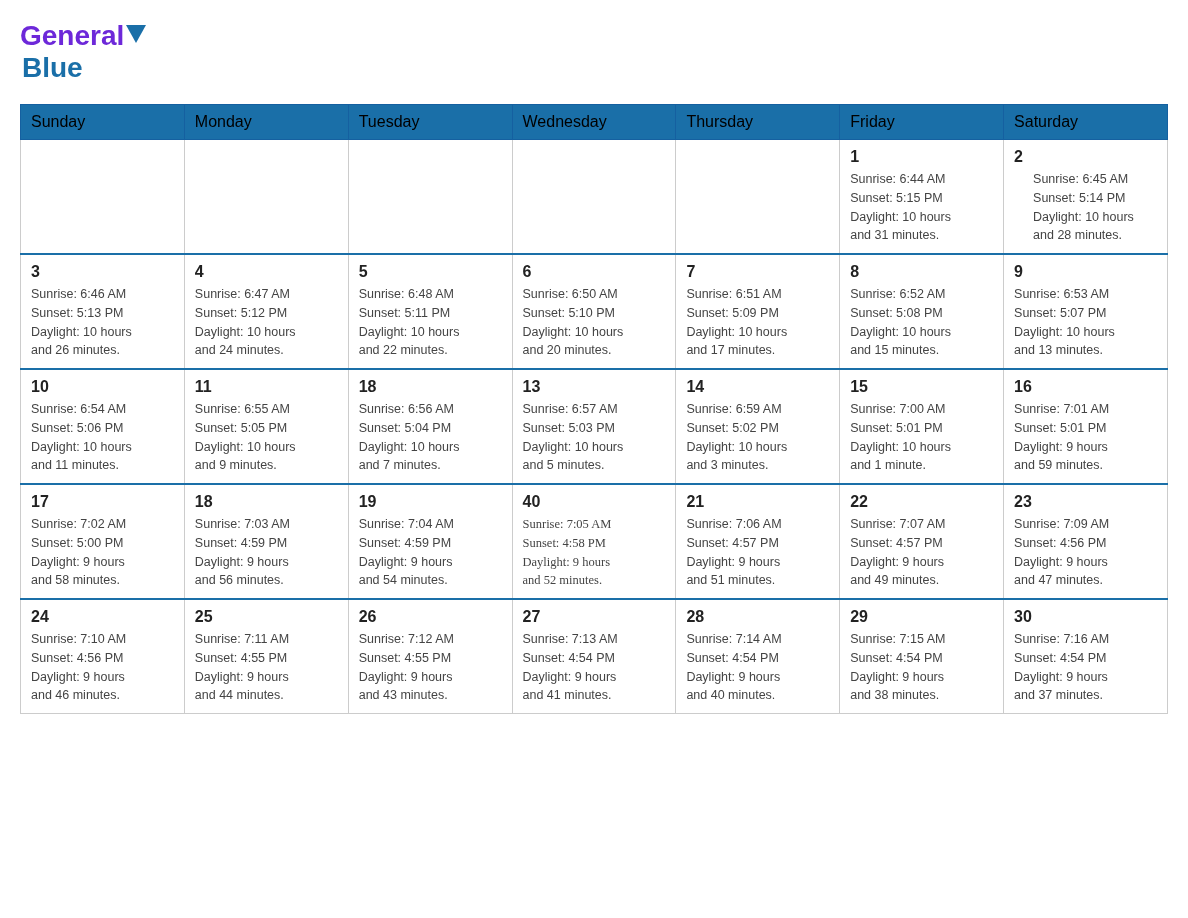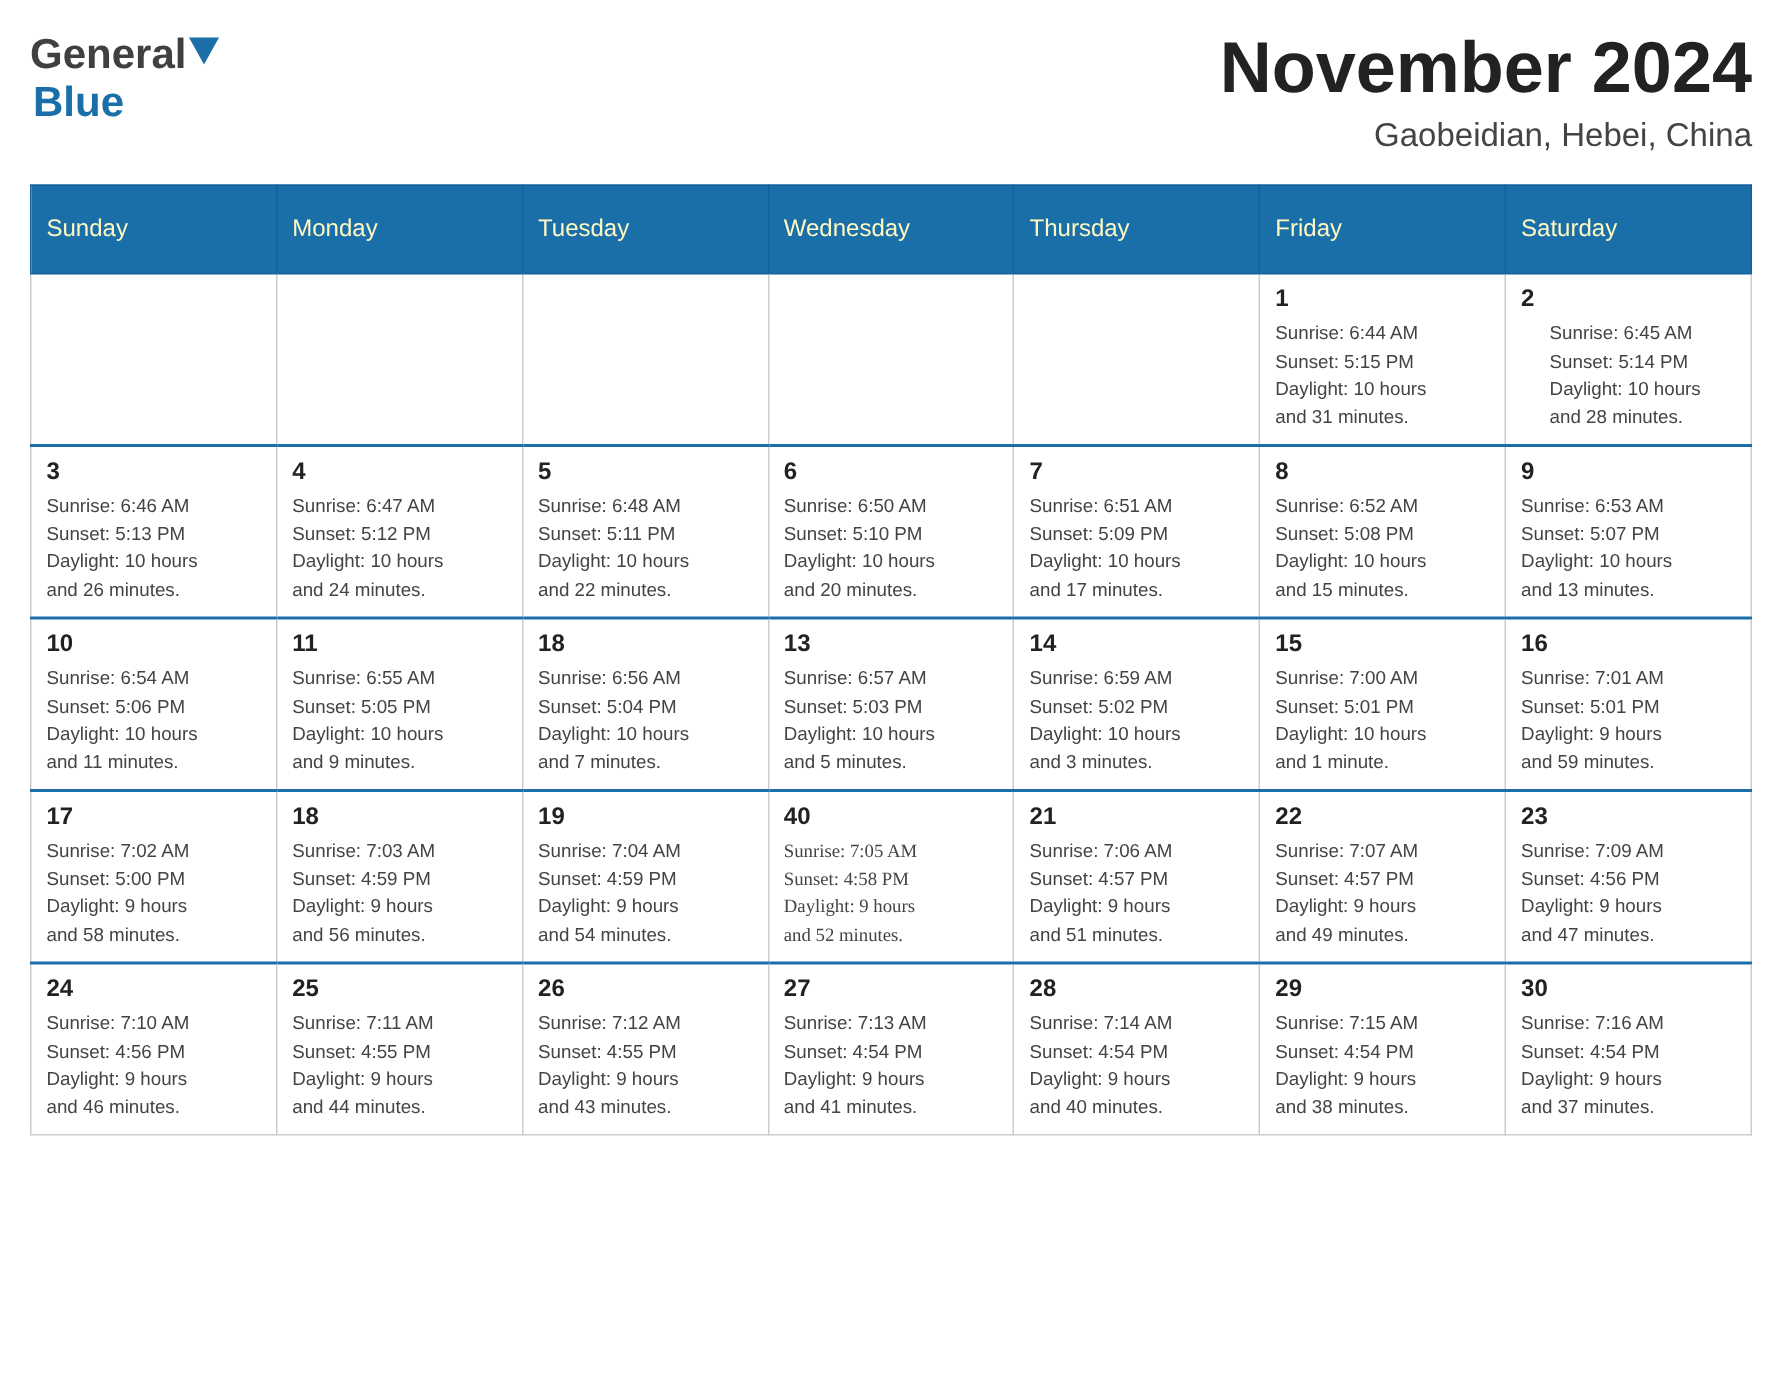--- a/index.html
+++ b/index.html
@@ -12,21 +12,21 @@
     }
     .header {
       display: flex;
       justify-content: space-between;
       align-items: flex-start;
       margin-bottom: 20px;
     }
     .logo-text-general {
       font-size: 28px;
       font-weight: bold;
-      color: #404040;
+      color: #6d28d9;
     }
     .logo-text-blue {
       font-size: 28px;
       font-weight: bold;
       color: #1a6fa8;
     }
     .logo-icon {
       display: inline-block;
       width: 0;
       height: 0;
@@ -51,22 +51,22 @@
       color: #444;
       margin-top: 4px;
     }
     .calendar-table {
       width: 100%;
       border-collapse: collapse;
       border: 1px solid #aaa;
     }
     .calendar-table th {
       background-color: #1a6fa8;
-      color: #fef9c3;
-      padding: 20px 10px;
+      color: #000000;
+      padding: 8px 10px;
       text-align: left;
       font-size: 16px;
       font-weight: normal;
       border: 1px solid #1560a0;
     }
     .calendar-table td {
       vertical-align: top;
       padding: 8px 10px;
       border: 1px solid #ccc;
       font-size: 13px;
@@ -111,24 +111,20 @@
 <div class="header">
   <div class="logo-wrapper">
     <div class="logo-line1">
       <span class="logo-text-general">General</span>
       <span class="logo-icon"></span>
     </div>
     <div class="logo-line2">
       <span class="logo-text-blue">Blue</span>
     </div>
   </div>
-  <div class="title-block">
-    <div class="month-title">November 2024</div>
-    <div class="location-title">Gaobeidian, Hebei, China</div>
-  </div>
 </div>
 
 <table class="calendar-table">
   <thead>
     <tr>
     <th>Sunday</th>
         <th>Monday</th>
         <th>Tuesday</th>
         <th>Wednesday</th>
         <th>Thursday</th>

